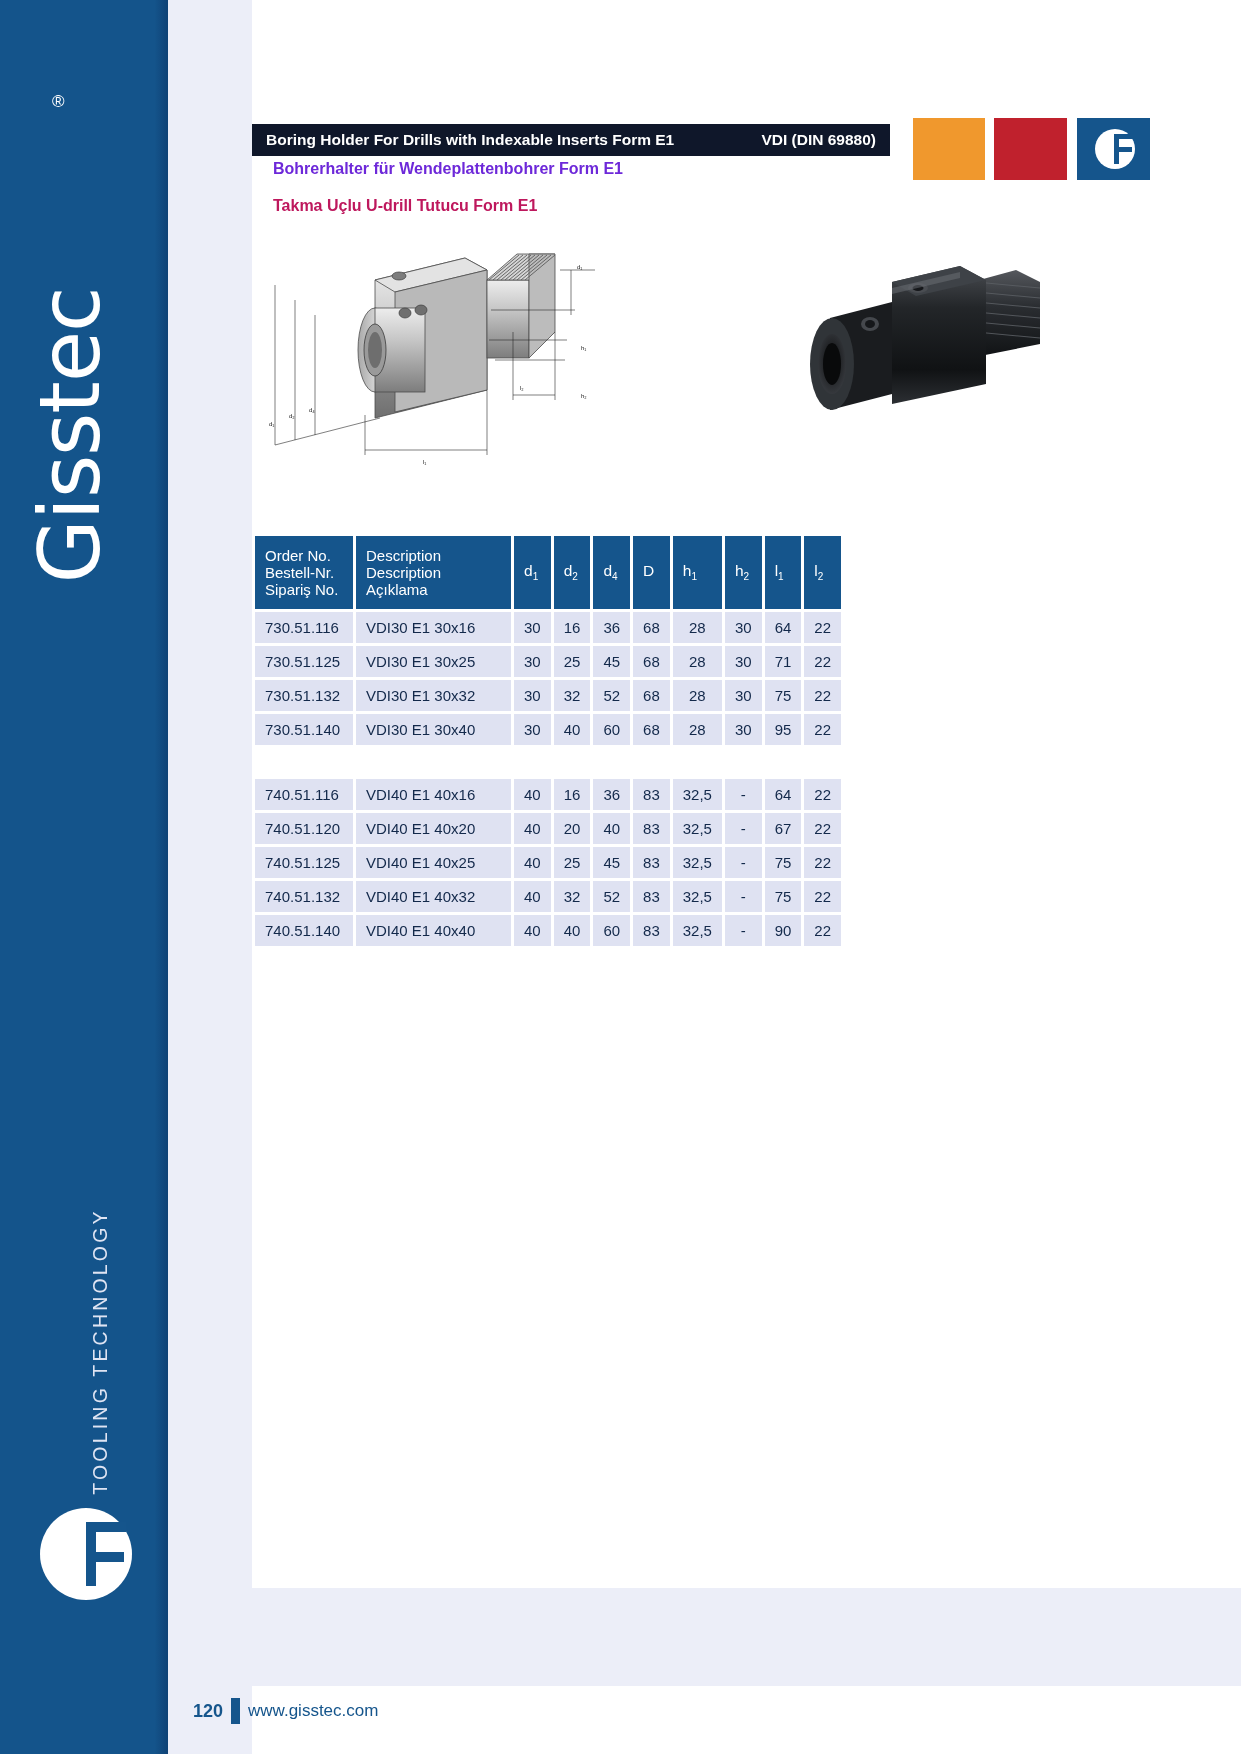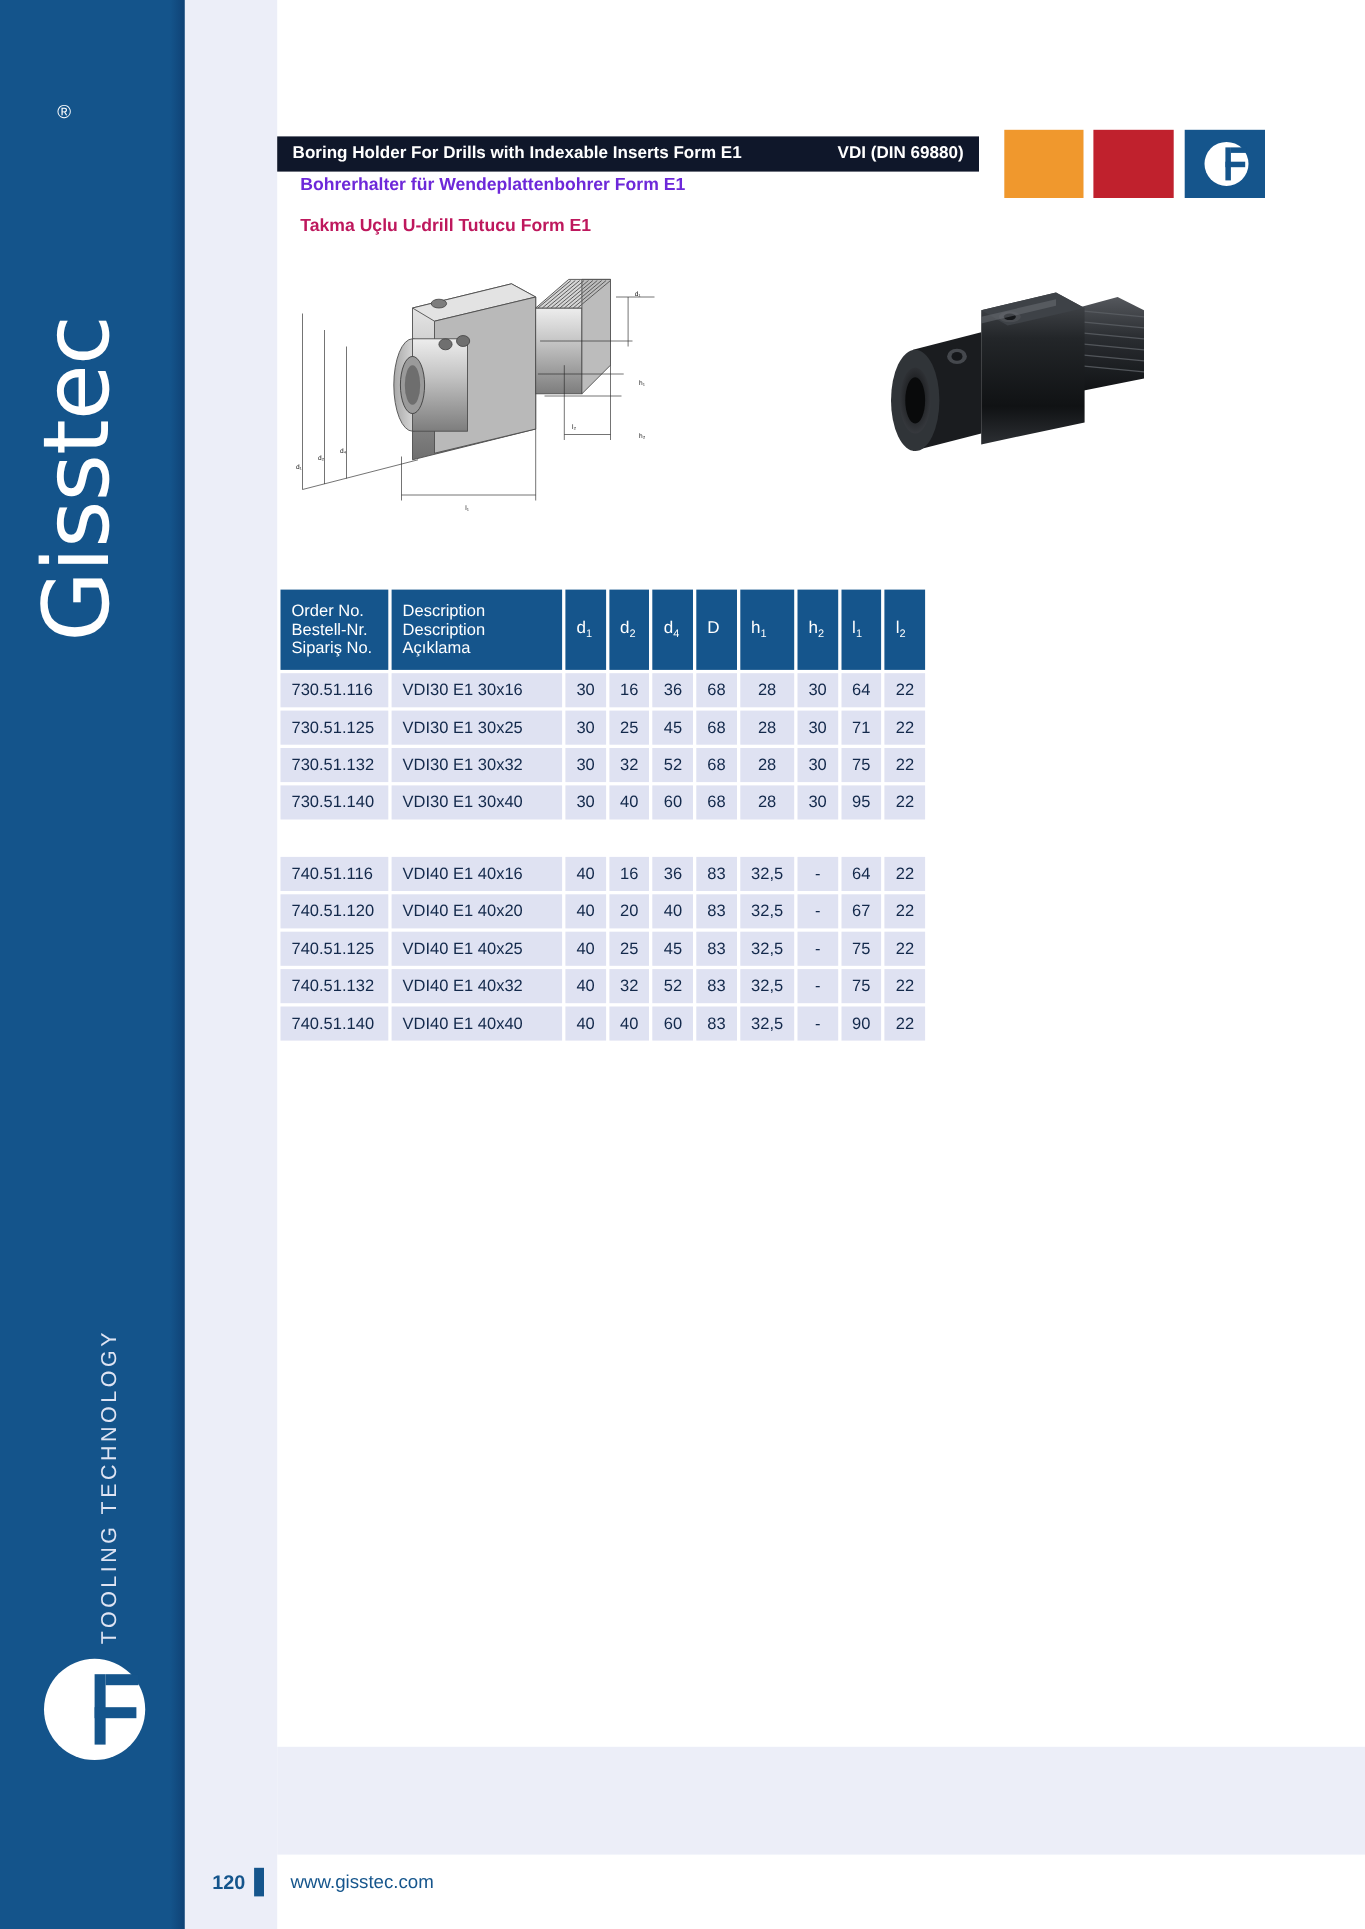--- a/index.html
+++ b/index.html
@@ -90,21 +90,21 @@
     height: 30px; display: flex; align-items: center;
   }
   .footer-page {
     color: #15558c; font-size: 18px; font-weight: bold;
     margin-left: 25px;
   }
   .footer-bar {
     width: 9px; height: 26px; background:#15558c; margin-left: 8px;
   }
   .footer-url {
-    color: #15558c; font-size: 17px; margin-left: 24px;
+    color: #15558c; font-size: 17px; margin-left: 8px;
   }
 
   
   .hdr {
     position: absolute; left: 252px; top: 124px;
     width: 638px; height: 32px;
     background: #0f172a;
     display:flex; align-items:center; justify-content:space-between;
     padding: 0 14px;
   }

